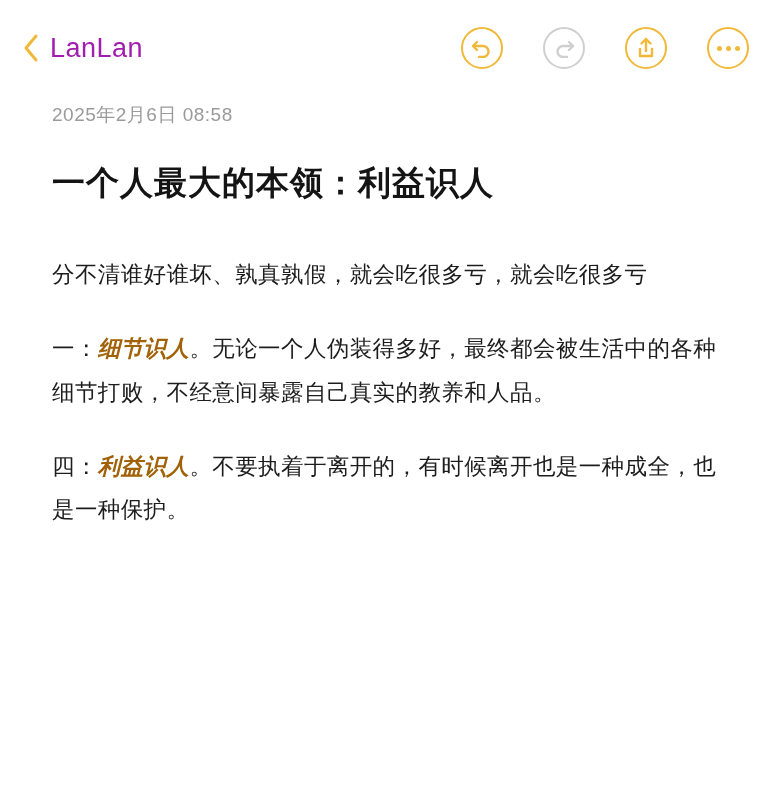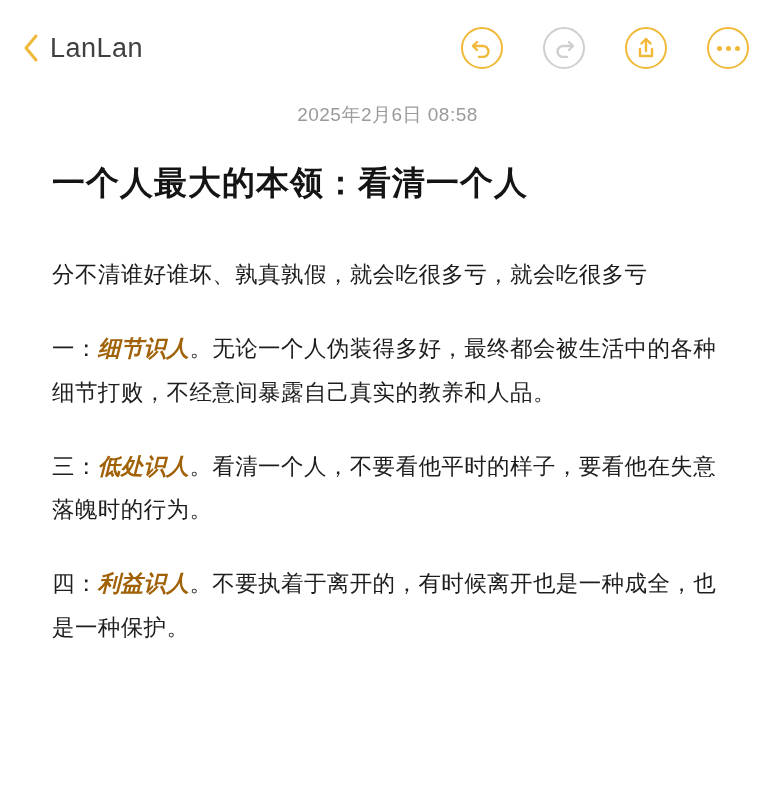--- a/index.html
+++ b/index.html
@@ -39,21 +39,21 @@
     width: 26px;
     height: 34px;
     display: flex;
     align-items: center;
     justify-content: center;
     color: #f0b93a;
   }
   .back-chevron svg { display: block; }
   .nav-title {
     font-size: 27px;
-    color: #404040;
+    color: #a21caf;
     letter-spacing: 0.5px;
     margin-left: 6px;
     white-space: nowrap;
   }
   .nav-right {
     margin-left: auto;
     display: flex;
     align-items: center;
     gap: 40px;
   }
@@ -86,21 +86,20 @@
     background: #f0b93a;
     display: block;
   }
 
   
   .doc {
     padding: 0 52px;
     box-sizing: border-box;
   }
   .timestamp {
-    text-align: center;
     color: #9a9a9a;
     font-size: 19px;
     margin-top: 6px;
     margin-bottom: 34px;
     letter-spacing: 0.5px;
   }
   .doc-title {
     font-size: 33px;
     font-weight: bold;
     color: #141414;
@@ -175,33 +174,30 @@
             <i></i>
             <i></i>
         </span>
       </div>
 
     </div>
   </div>
 
   <div class="doc">
     <div class="timestamp">2025年2月6日 08:58</div>
-    <h1 class="doc-title">一个人最大的本领：看清一个人</h1>
+    <h1 class="doc-title">一个人最大的本领：利益识人</h1>
 
     <p class="para">
       <span class="lead"></span><strong></strong><span>分不清谁好谁坏、孰真孰假，就会吃很多亏，就会吃很多亏</span>
     </p>
 
     <p class="para">
       <span class="lead">一：</span><strong>细节识人</strong><span>。无论一个人伪装得多好，最终都会被生活中的各种细节打败，不经意间暴露自己真实的教养和人品。</span>
     </p>
 
 
-    <p class="para">
-      <span class="lead">三：</span><strong>低处识人</strong><span>。看清一个人，不要看他平时的样子，要看他在失意落魄时的行为。</span>
-    </p>
 
     <p class="para">
       <span class="lead">四：</span><strong>利益识人</strong><span>。不要执着于离开的，有时候离开也是一种成全，也是一种保护。</span>
     </p>
   </div>
 
 </div>
 
 </body></html>

